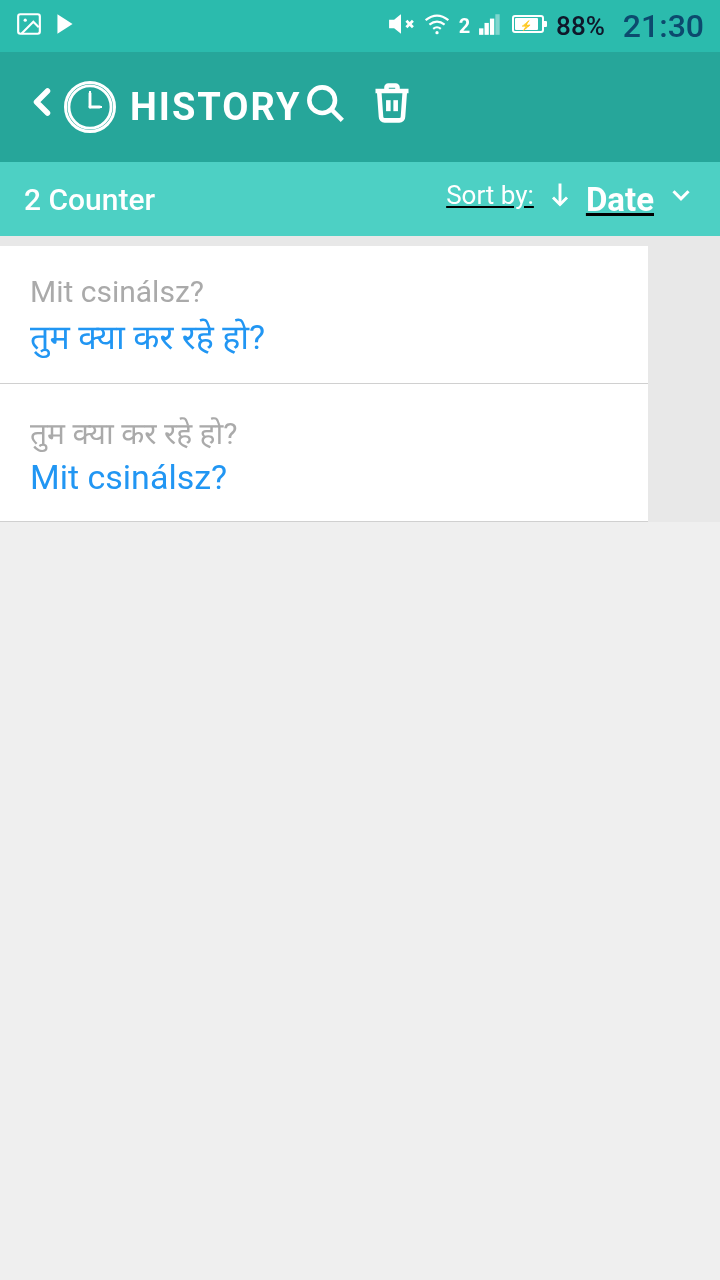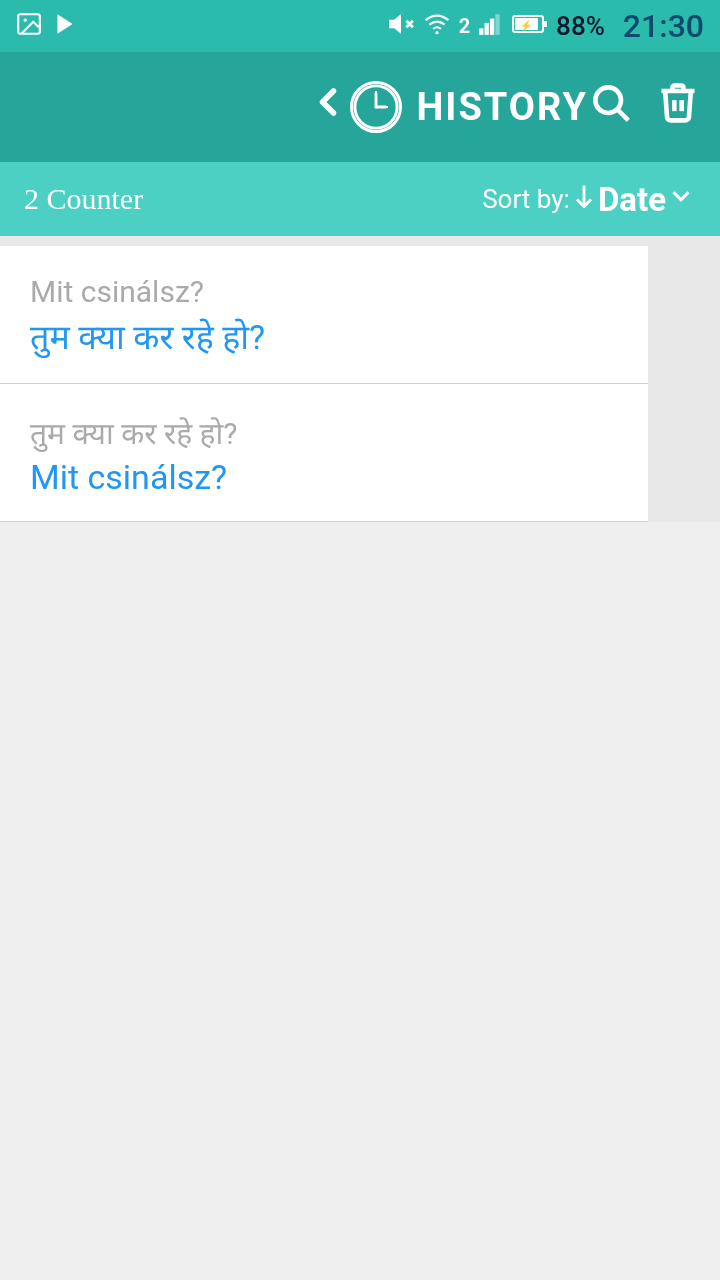--- a/index.html
+++ b/index.html
@@ -44,21 +44,21 @@
       font-size: 22px;
     }
 
     
     .app-bar {
       width: 720px;
       height: 110px;
       background: #26a69a;
       display: flex;
       align-items: center;
-      justify-content: flex-end;
+      justify-content: flex-start;
       padding: 0 20px;
     }
 
     .app-bar-center {
       display: flex;
       align-items: center;
       gap: 14px;
     }
 
     .app-bar-title {
@@ -116,26 +116,27 @@
       display: flex;
       align-items: center;
       justify-content: space-between;
       padding: 0 24px;
     }
 
     .counter-label {
       font-size: 30px;
       color: white;
       font-weight: 500;
-      font-family: Liberation Serif, serif;
     }
 
     .sort-section {
       display: flex;
-      align-items: center;
+      align-items: flex-start;
+      gap: 12px;
+      text-decoration: underline;
     }
 
     .sort-by-label {
       font-size: 26px;
       color: white;
     }
 
     .sort-arrow {
       font-size: 28px;
       color: white;

